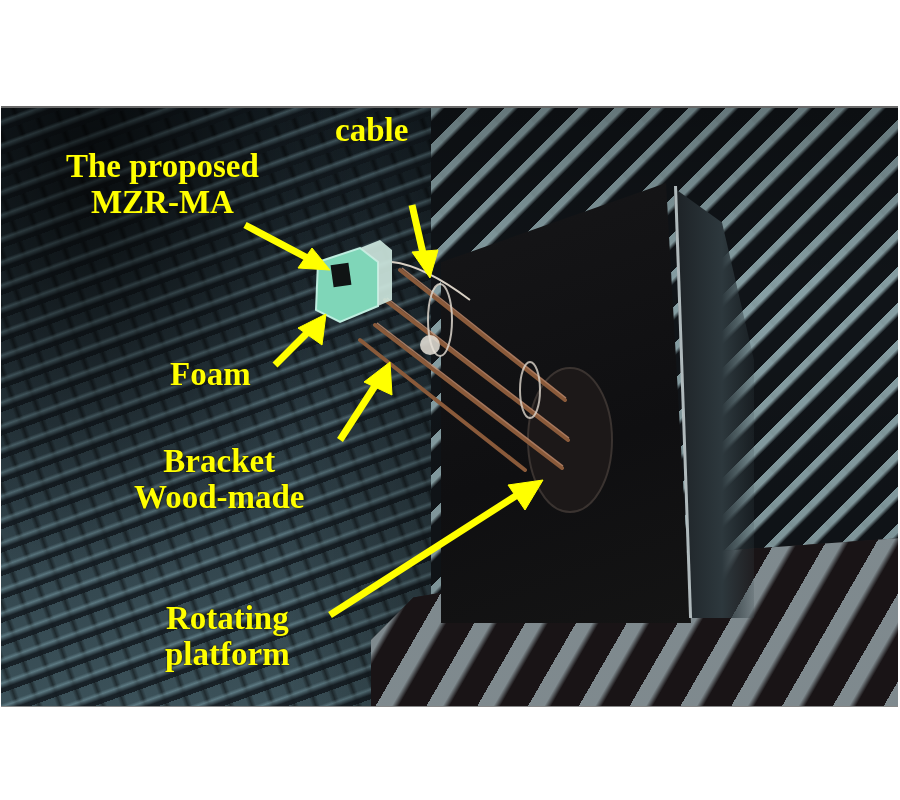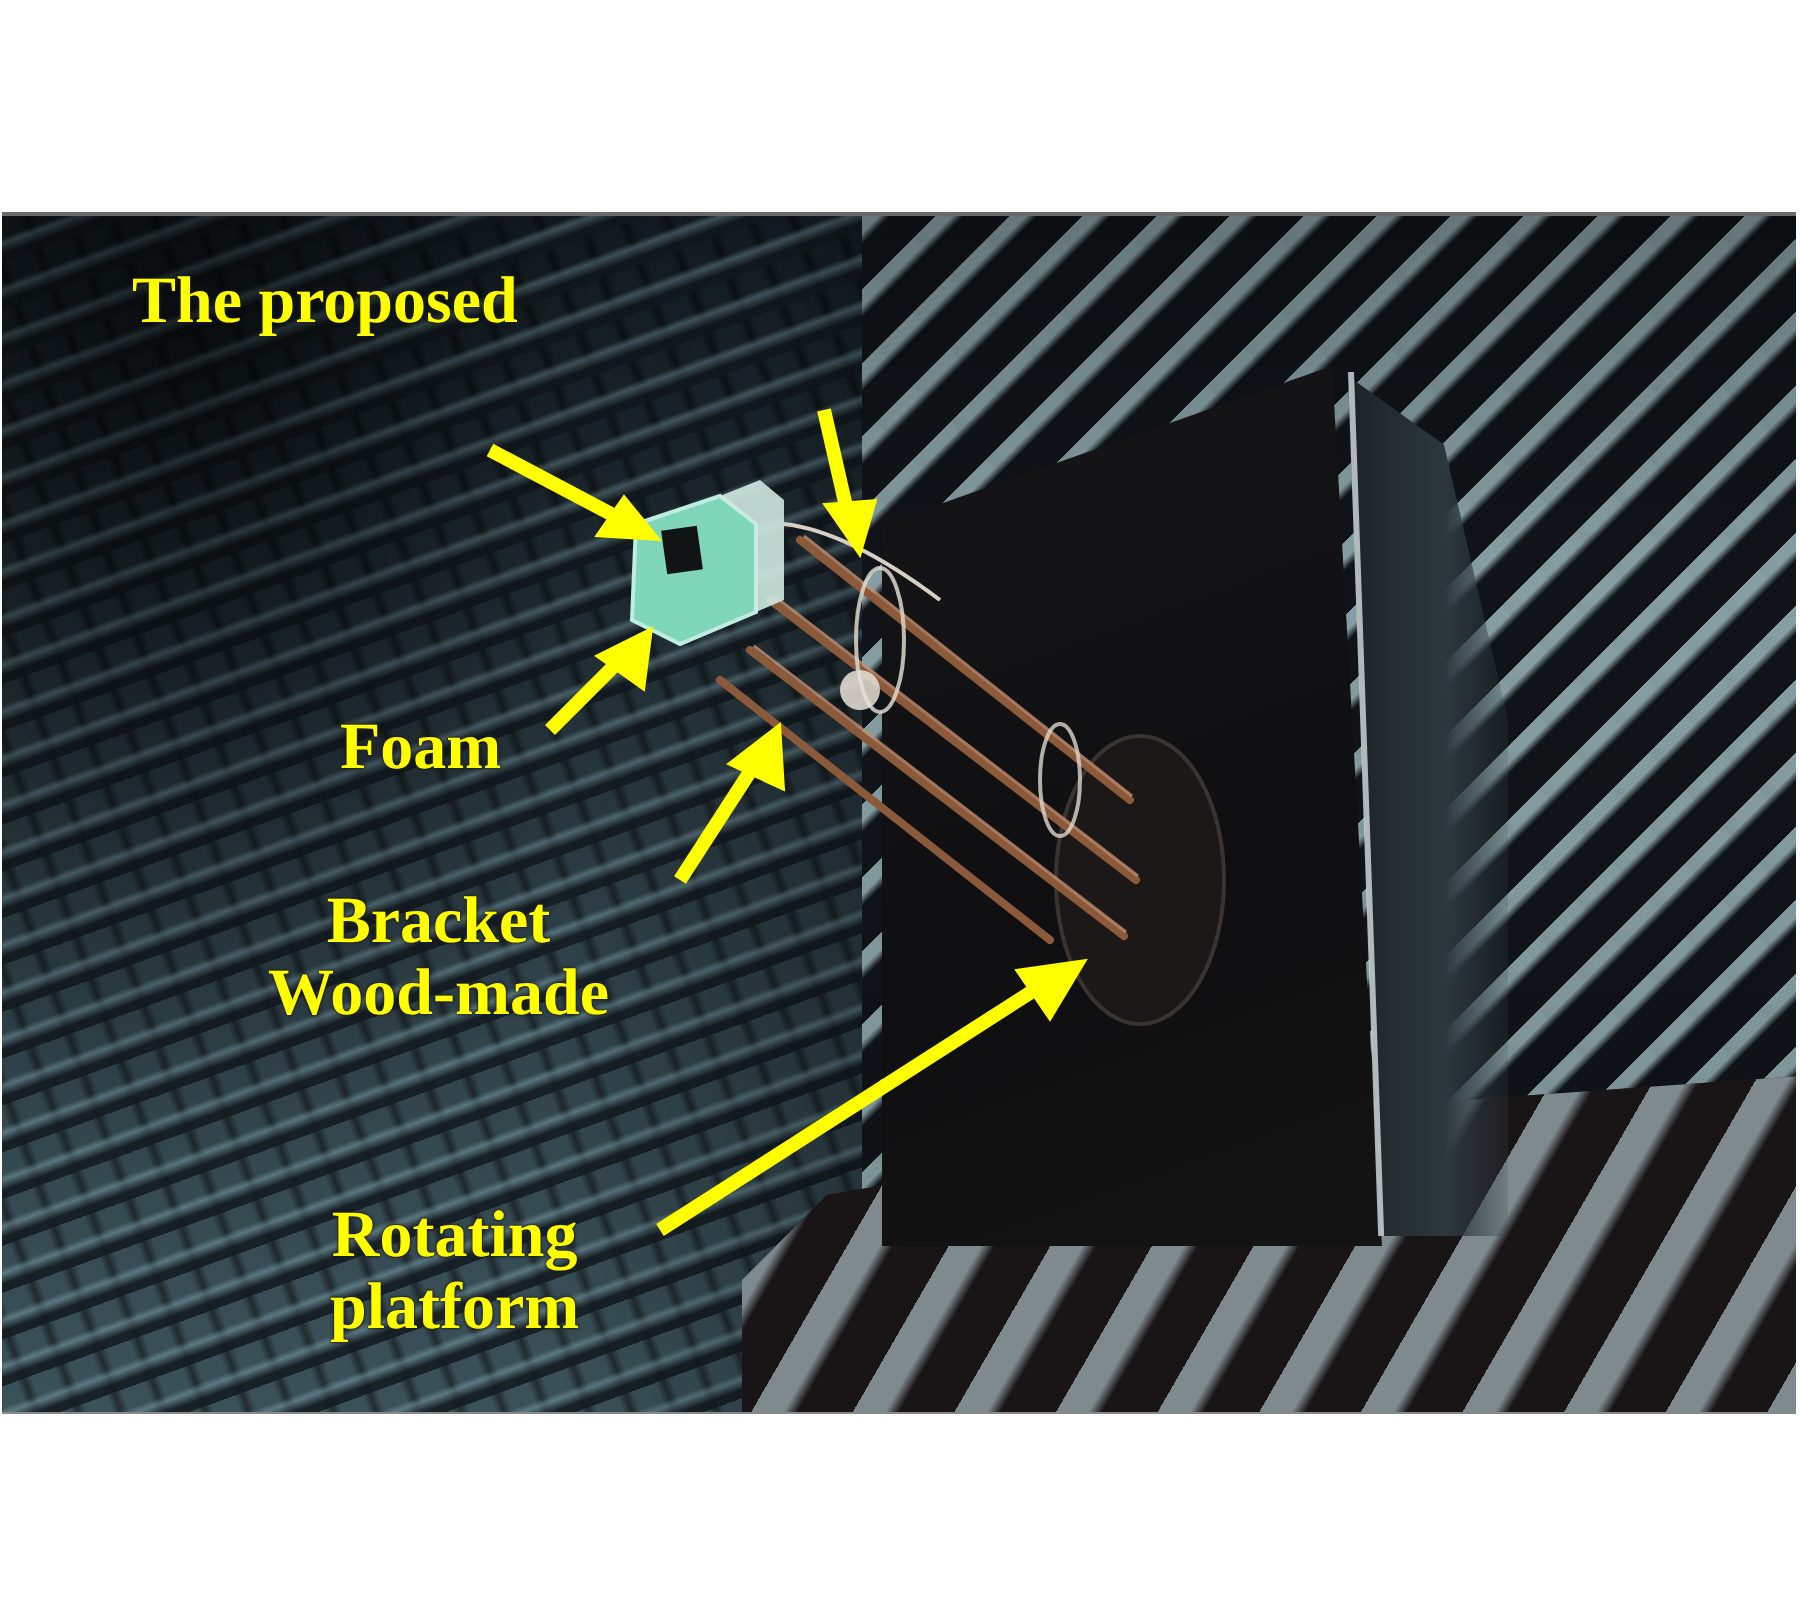--- a/index.html
+++ b/index.html
@@ -116,24 +116,26 @@
     <polygon points="326,314 322,345 298,328"></polygon>
 
     <line x1="340" y1="440" x2="382" y2="375" stroke-width="7"></line>
     <polygon points="390,362 392,395 364,382"></polygon>
 
     <line x1="330" y1="615" x2="525" y2="490" stroke-width="7"></line>
     <polygon points="543,480 525,510 508,485"></polygon>
   </g>
 </svg>
 
-<div class="label" style="left:66px; top:133px;">
+<div class="label" style="left:66px; top:148px;">
   <div>The proposed</div>
+  <div>MZR-MA</div>
 </div>
 <div class="label" style="left:335px; top:112px;">
+  <div>cable</div>
 </div>
 <div class="label" style="left:170px; top:356px;">
   <div>Foam</div>
 </div>
 <div class="label" style="left:134px; top:443px;">
   <div>Bracket</div>
   <div>Wood-made</div>
 </div>
 <div class="label" style="left:165px; top:600px;">
   <div>Rotating</div>

